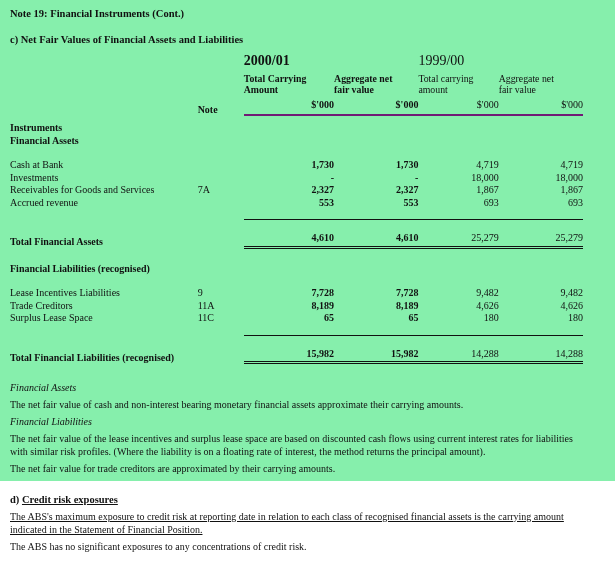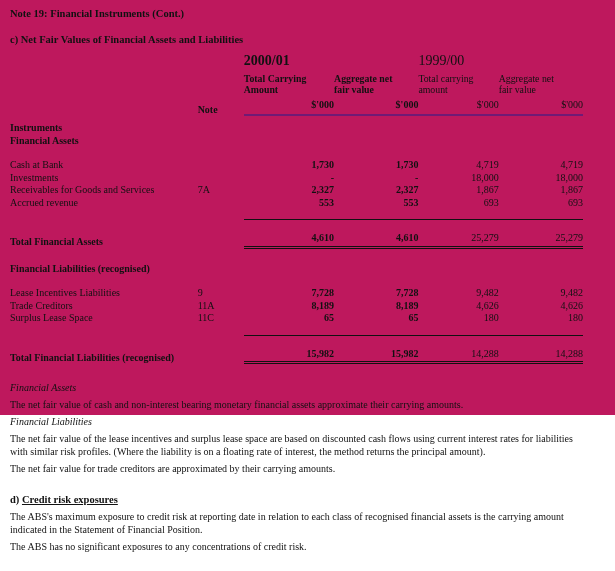--- a/index.html
+++ b/index.html
@@ -3,21 +3,21 @@
 <meta charset="utf-8">
 <style>
   * { margin: 0; padding: 0; box-sizing: border-box; }
   html, body { background: #fff; }
   body {
     width: 615px; height: 571px;
     font-family: "Liberation Serif", "DejaVu Serif", serif;
     color: #111;
     overflow: hidden;
   }
-  .page { width: 615px; height: 415px; padding: 6px 30px 0 10px; background: #be185d; }
+  .page { width: 615px; height: 481px; padding: 6px 30px 0 10px; background: #86efac; }
 
   .doc-title { font-size: 10.5px; font-weight: bold; margin-top: 2px; }
   .section-heading { font-size: 10.5px; font-weight: bold; margin-top: 15px; }
 
   table.fin-table { border-collapse: collapse; table-layout: fixed; margin-top: 10px; width: 573px; }
   table.fin-table td { vertical-align: bottom; font-size: 10px; line-height: 12.5px; padding: 0; }
   .col-label { width: 187px; }
   .col-note  { width: 46px; text-align: center; }
   .col-n1 { width: 90px; }
   .col-n2 { width: 84px; }
@@ -38,21 +38,21 @@
   tr.sp10 td { height: 10px; }
   tr.sp12 td { height: 12px; }
   tr.sp14 td { height: 14px; }
 
   .notes { margin-top: 17px; font-size: 10px; line-height: 13px; max-width: 578px; }
   .italic-heading { font-style: italic; font-size: 10px; }
   .notes p.body { margin-top: 4px; }
   .gap-lg { margin-top: 4px; }
   .d-heading { font-weight: bold; font-size: 10.5px; margin-top: 18px; }
   .d-heading .und { text-decoration: underline; }
-  .after-d { margin-top: 14px; }
+  .after-d { margin-top: 14px; text-decoration: underline; }
   .last-line { margin-top: 12px; }
 </style>
 </head>
 <body>
 
 <div class="page">
 
   <div class="doc-title">Note 19: Financial Instruments (Cont.)</div>
   <div class="section-heading">c) Net Fair Values of Financial Assets and Liabilities</div>
 

